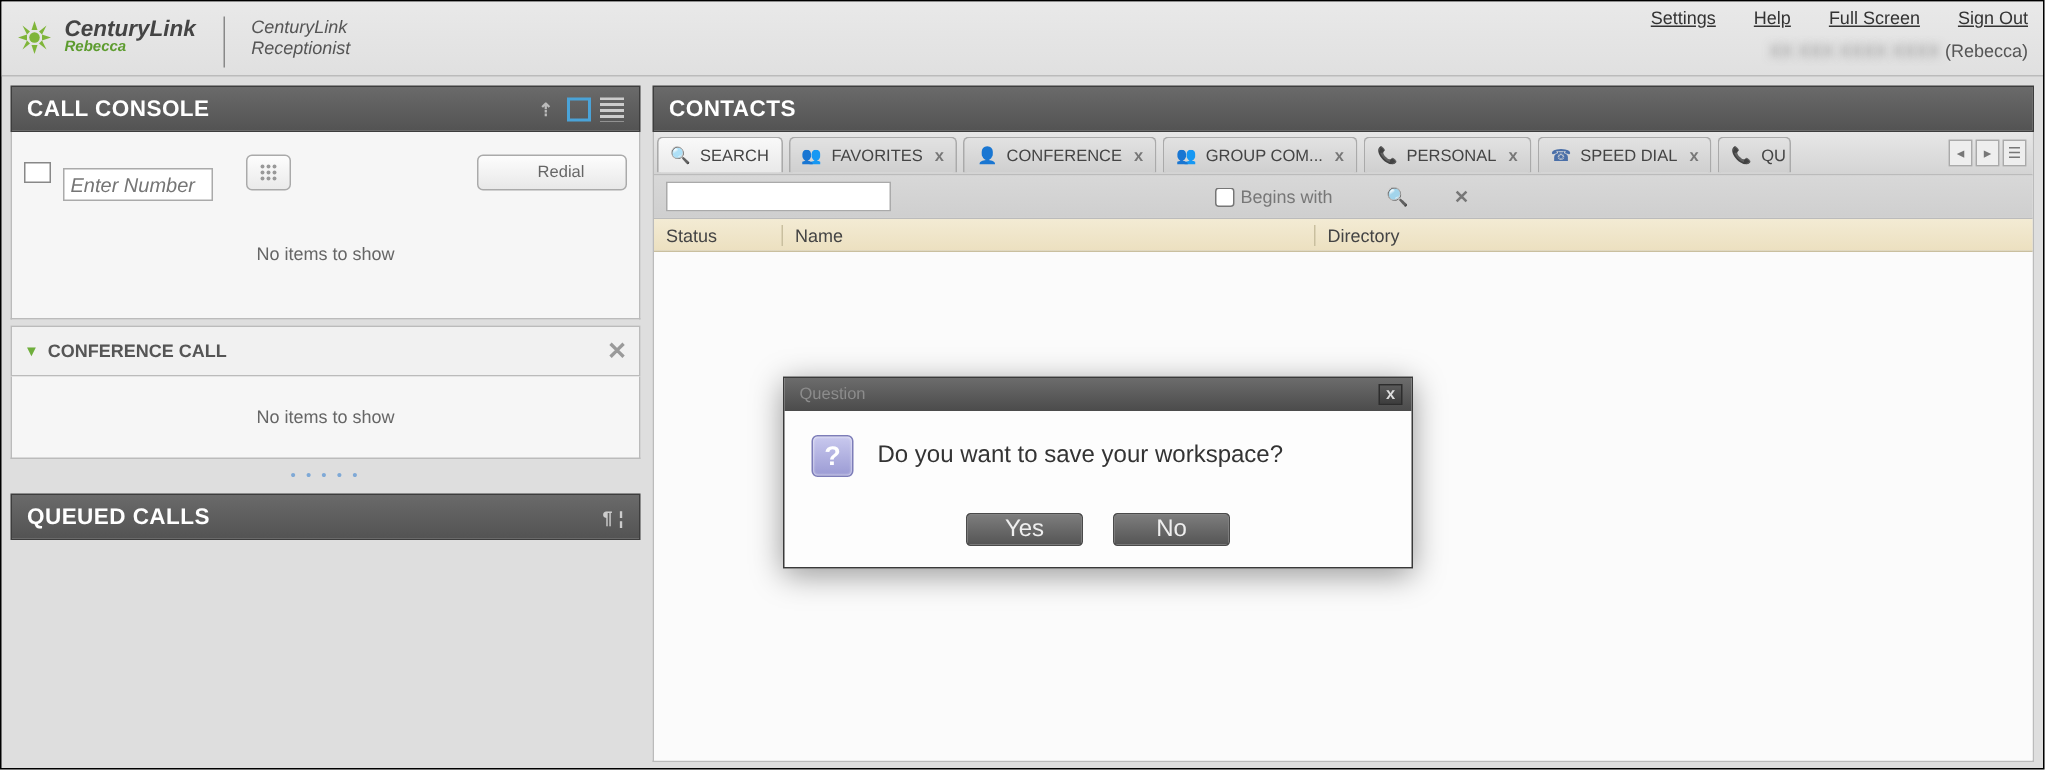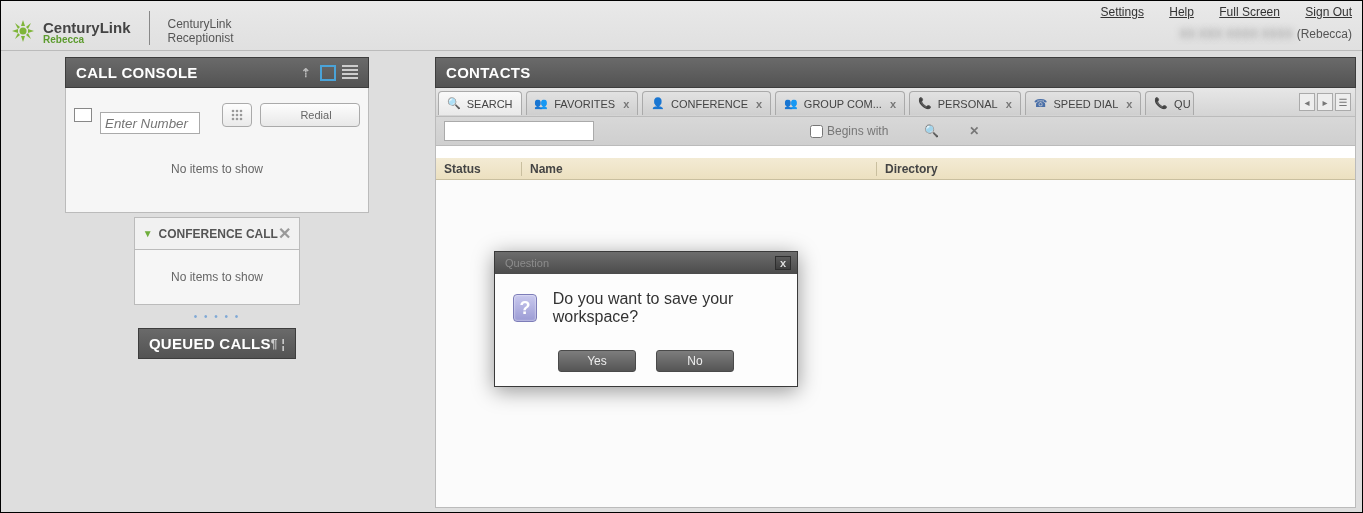--- a/index.html
+++ b/index.html
@@ -16,32 +16,32 @@
   }
   .topbar {
     height: 50px;
     background: linear-gradient(#e9e9e9,#e0e0e0);
     border-bottom: 1px solid #bbb;
     display: flex;
     align-items: center;
     padding: 0 8px;
     position: relative;
   }
-  .brand { display: flex; align-items: flex-end; gap: 6px; padding-top:4px; }
+  .brand { display: flex; align-items: flex-start; gap: 6px; padding-top:4px;font-style:italic; }
   .brand-logo { width: 28px; height: 28px; display:flex; align-items:center; justify-content:center; }
   .brand-text1 { font-size: 15px; font-weight: bold; color:#444;}
   .brand-text1b { font-size:10px; color:#5d9c2f; font-weight:bold; margin-top:-2px;}
   .brand-divider { width:1px; height:34px; background:#888; margin:0 12px;}
   .brand-text2 { font-size: 12px; color:#555; line-height:14px;}
   .top-links { position:absolute; top:4px; right:10px; font-size:12px;}
   .top-links span { margin-left:22px; text-decoration: underline; color:#333; cursor:pointer;}
   .top-user { position:absolute; top:26px; right:10px; font-size:12px; color:#555;}
   .blur-name{ color:transparent; text-shadow: 0 0 6px rgba(100,100,100,0.7);}
   .main { display:flex; height: calc(100% - 50px); }
-  .left-col { width: 430px; display:flex; flex-direction:column; padding: 6px 4px 6px 6px; gap:4px;align-items:center;}
+  .left-col { width: 430px; display:flex; flex-direction:column; padding: 6px 4px 6px 6px; gap:4px;}
   .right-col { flex:1; display:flex; flex-direction:column; padding:6px 6px 6px 4px;}
   .panel-header {
     background: linear-gradient(#6a6a6a,#535353);
     color:#fff; font-weight:bold; font-size:15px; padding:6px 10px;
     display:flex; align-items:center; justify-content:space-between;
     border:1px solid #3d3d3d; letter-spacing:0.3px;
   }
   .panel-header .hdr-icons { display:flex; gap:6px; align-items:center;}
   .panel-header .hdr-icons span{ width:16px; height:16px; display:inline-flex; align-items:center; justify-content:center; font-size:12px;}
   
@@ -73,46 +73,46 @@
     border-top-left-radius:4px; border-top-right-radius:4px; font-size:11px; color:#444; white-space:nowrap; cursor:pointer;
   }
   .tab.active{ background:linear-gradient(#f9f9f9,#e9e9e9);}
   .tab .tabx{ color:#777; font-weight:bold; margin-left:2px;}
   .tab-nav{ margin-left:auto; display:flex; gap:2px; padding:0 4px; align-items:center;}
   .tab-nav span{ border:1px solid #aaa; background:#eee; width:16px; height:18px; display:inline-flex; align-items:center; justify-content:center; color:#777; cursor:pointer; font-size:10px;}
   .filter-row{ background:linear-gradient(#d8d8d8,#cfcfcf); border-top:1px solid #bbb; border-bottom:1px solid #bbb; height:30px; display:flex; align-items:center; gap:16px; padding:0 8px;}
   .filter-input{ width:150px; height:20px; border:1px solid #aaa; background:#fff;}
   .begins{ display:flex; align-items:center; gap:4px; color:#777; font-size:12px; margin-left:200px;}
   .tool-icons{display:flex; gap:30px; color:#777; margin-left:20px;}
-  .cols{ display:flex; background:linear-gradient(#f3ebd4,#ece0c0); border-bottom:1px solid #c9bf9f; height:22px; align-items:center; font-size:12px; color:#444; font-weight:bold;margin-top:12px;}
+  .cols{ display:flex; background:linear-gradient(#f3ebd4,#ece0c0); border-bottom:1px solid #c9bf9f; height:22px; align-items:center; font-size:12px; color:#444; font-weight:normal;}
   .col-status{ width:86px; padding-left:8px; border-right:1px solid #c9bf9f;}
   .col-name{ flex:0 0 355px; padding-left:8px; border-right:1px solid #c9bf9f;}
   .col-dir{ flex:1; padding-left:8px;}
   .grid-body{ flex:1; background:#fbfbfb;}
   
   .modal{
-    position:absolute; left:493px; top:250px; width:304px;
+    position:absolute; left:521px; top:250px; width:420px;
     border:1px solid #3a3a3a; box-shadow:0 4px 20px rgba(0,0,0,0.4);
     background:#fdfdfd;
   }
   .modal-title{
     height:22px; background:linear-gradient(#6c6c6c,#4b4b4b); color:#8c8c8c;
     display:flex; align-items:center; justify-content:space-between; padding:0 6px 0 10px; font-size:11px;
   }
   .modal-title .mx{ width:16px; height:14px; background:linear-gradient(#5a5a5a,#3d3d3d); color:#ddd; display:flex; align-items:center; justify-content:center; border:1px solid #2d2d2d; font-weight:bold; cursor:pointer; font-size:11px;}
   .modal-body{ padding:16px 18px 14px 18px;}
   .modal-row{ display:flex; align-items:center; gap:16px;}
   .qmark{
     width:28px; height:28px; border:1px solid #7d7db8; background:linear-gradient(#c9c9ee,#9b9bd4);
     display:flex; align-items:center; justify-content:center; border-radius:4px;
     color:#fff; font-weight:bold; font-size:18px; box-shadow:inset 0 0 2px #fff;
   }
   .modal-text{ font-size:16px; color:#333;}
   .modal-buttons{ display:flex; justify-content:center; gap:20px; padding:10px 0 14px;}
-  .mbtn{ width:78px; height:22px; border:1px solid #4a4a4a; border-radius:3px; background:linear-gradient(#7d7d7d,#555); color:#eee; font-size:12px; cursor:pointer;}
+  .mbtn{ width:78px; height:22px; border:1px solid #4a4a4a; border-radius:3px; background:linear-gradient(#7d7d7d,#555); color:#eee; font-size:16px; cursor:pointer;}
   .icon{ display:inline-flex; align-items:center; justify-content:center;}
   .box-icon{ border:2px solid #4aa3d8; width:14px; height:12px;}
   .list-icon{ width:12px;height:14px; background:repeating-linear-gradient(#ccc,#ccc 2px,transparent 2px,transparent 4px);}
 </style>
 </head>
 <body>
 
 <div class="topbar">
   <div class="brand">
     <div class="brand-logo">

